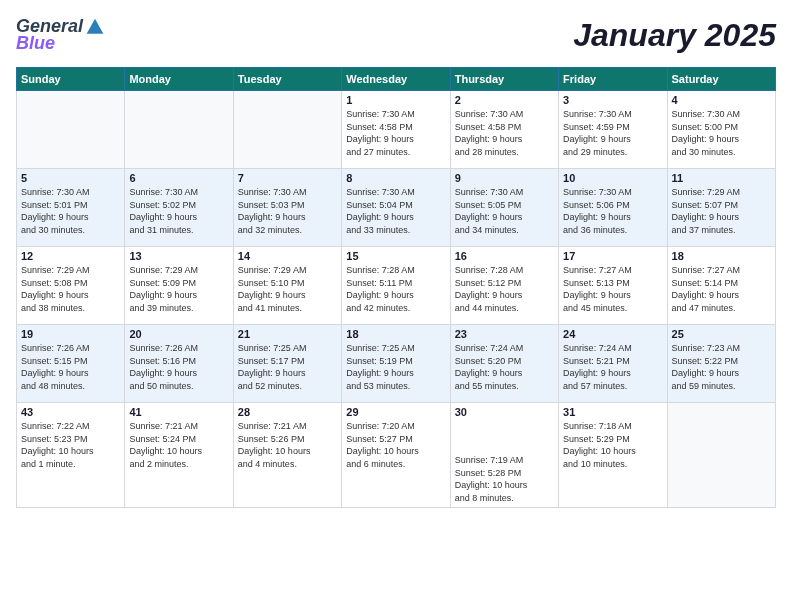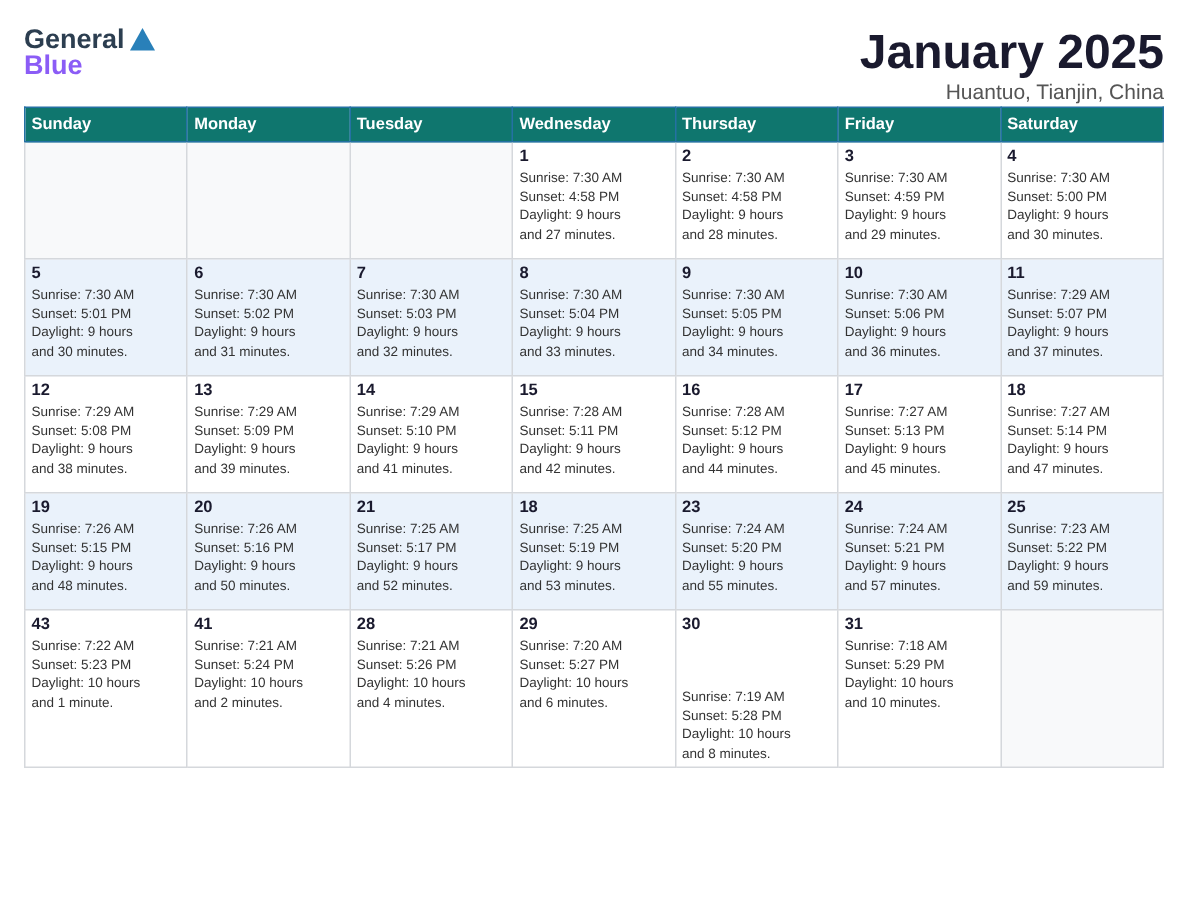--- a/index.html
+++ b/index.html
@@ -10,23 +10,24 @@
       height: 612px;
       overflow: hidden;
     }
     .container {
       width: 792px;
       height: 612px;
       padding: 16px 16px 8px 16px;
     }
     .header {
       display: flex;
-      align-items: flex-start;
+      align-items: flex-end;
       justify-content: space-between;
-      margin-bottom: 2px;
+      margin-bottom: 13px;
+      font-style: italic;
     }
     .logo {
       display: flex;
       flex-direction: column;
       align-items: flex-start;
     }
     .logo-text {
       display: flex;
       align-items: center;
     }
@@ -98,21 +99,20 @@
       <div class="logo-text">
         <span style="font-size:18px;font-weight:bold;color:#2c3e50;">General</span>
         <svg class="logo-icon" viewBox="0 0 24 24" fill="#2980b9">
           <polygon points="12,2 22,20 2,20"></polygon>
         </svg>
       </div>
       <span style="font-size:18px;font-weight:bold;color:#8b5cf6;margin-top:-4px;">Blue</span>
     </div>
     <div class="title-area">
       <div class="month-title">January 2025</div>
-      <div class="location">Huantuo, Tianjin, China</div>
     </div>
   </div>
 
   <table class="calendar">
     <thead>
       <tr>
         <th>Sunday</th>
         <th>Monday</th>
         <th>Tuesday</th>
         <th>Wednesday</th>

